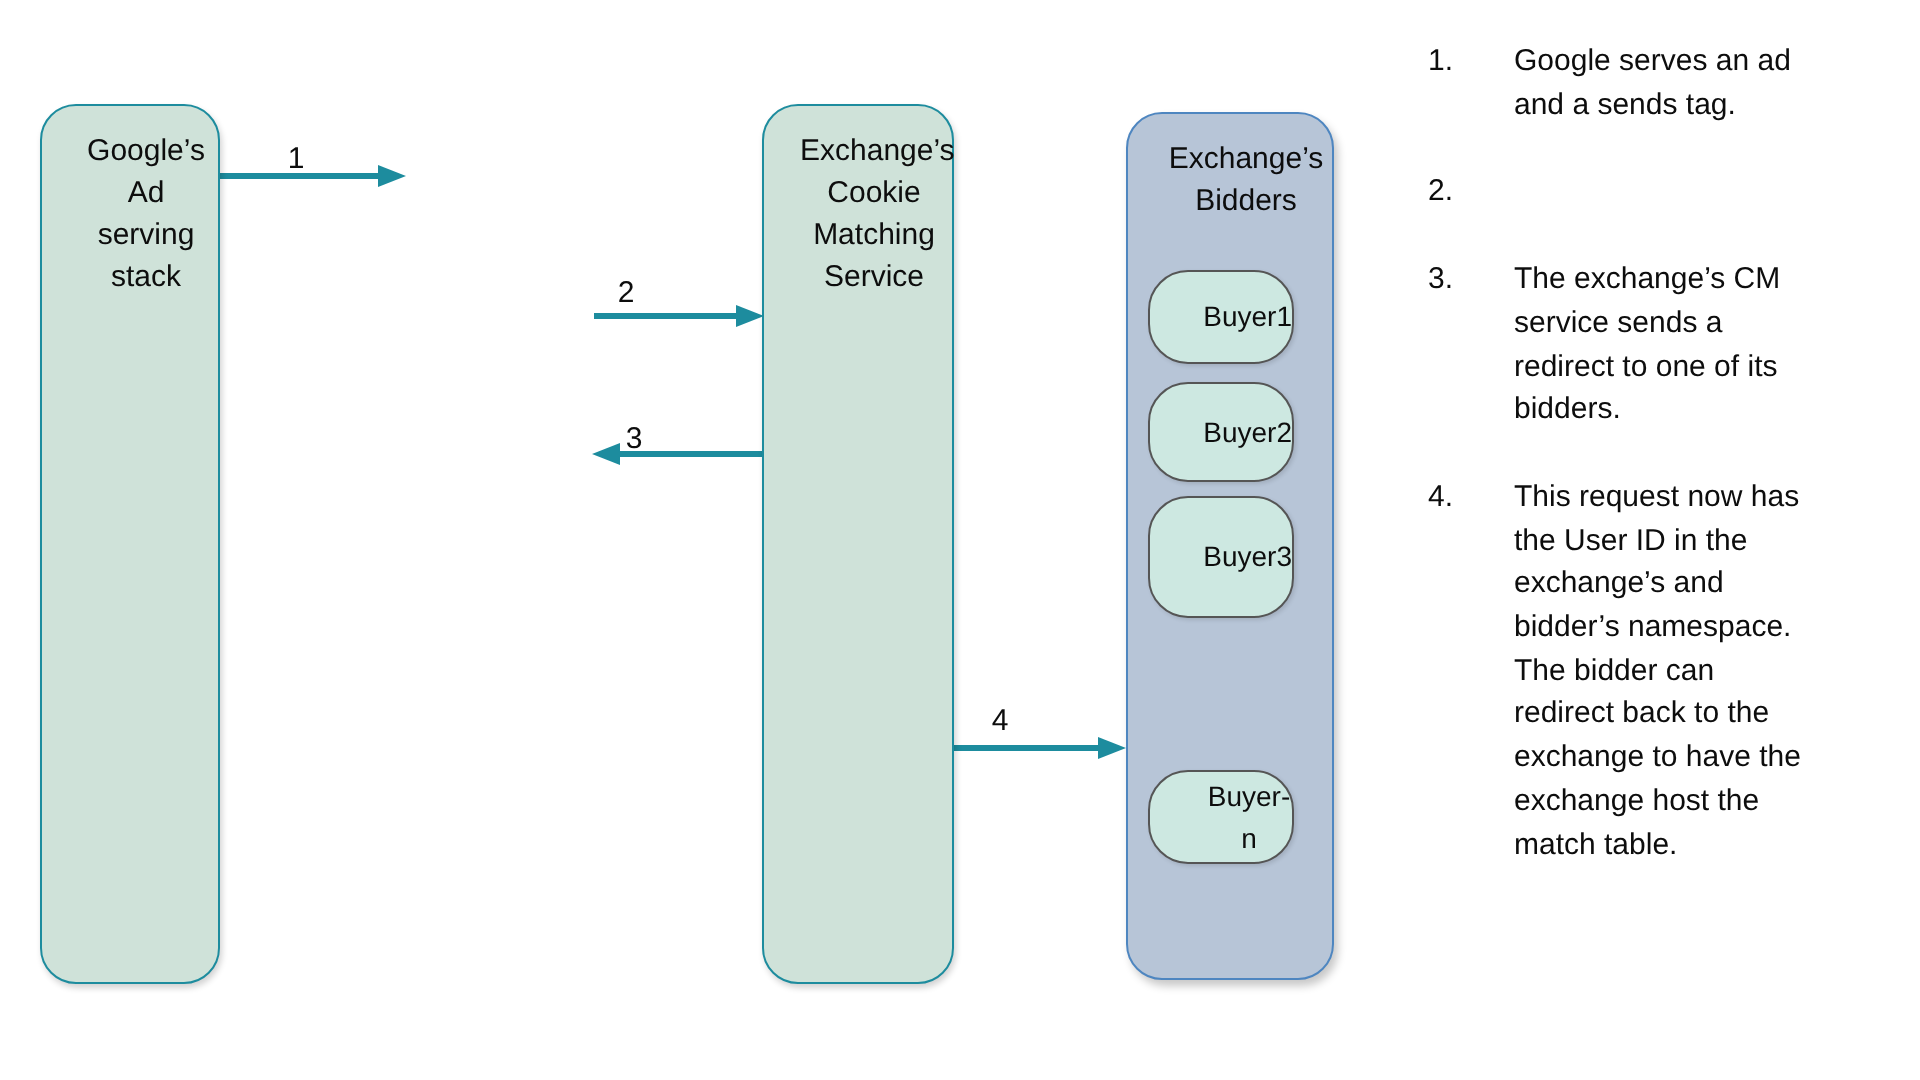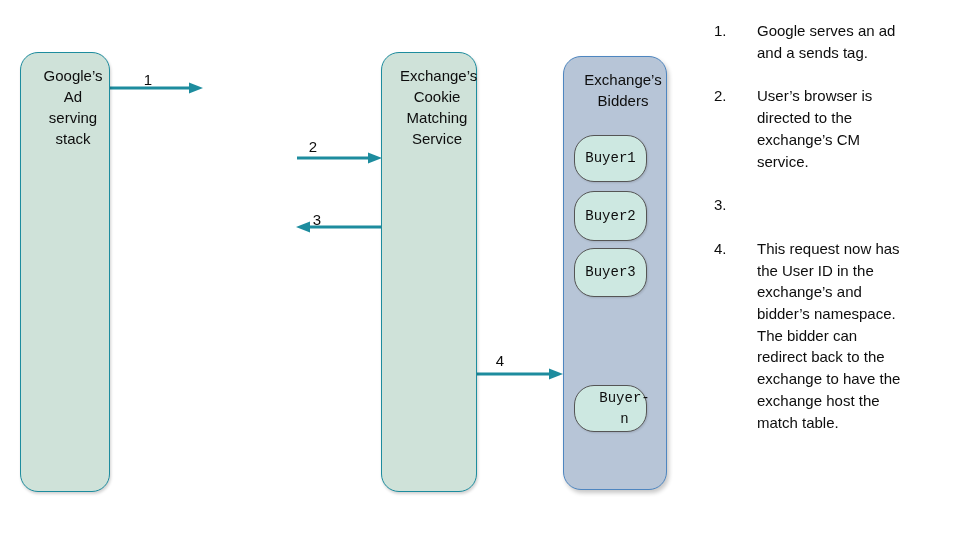--- a/index.html
+++ b/index.html
@@ -21,27 +21,26 @@
   .node-cm      { left:381px; top:52px; width:96px;  height:440px; }
   .node-bidders {
     left:563px; top:56px; width:104px; height:434px;
     background:var(--node-blue); border:1.5px solid var(--bidders-border);
     box-shadow:2px 3px 4px rgba(0,0,0,0.22);
   }
   .buyer {
     position:absolute; left:10px; width:73px; box-sizing:border-box;
     background:var(--buyer-fill); border:1px solid var(--buyer-border);
     border-radius:20px; font-size:14px;
-    display:flex; align-items:center; justify-content:center;
+    display:flex; align-items:center; justify-content:flex-end;
     box-shadow:1px 1px 2px rgba(0,0,0,0.12);
-    font-family:Liberation Mono, monospace;
   }
   .buyer-1 { top:78px;  height:47px; }
   .buyer-2 { top:134px; height:50px; }
-  .buyer-3 { top:191px; height:49px; }
+  .buyer-3 { top:191px; height:61px; }
   .buyer-n { top:328px; height:47px;padding-left:28px; }
   .arrows { position:absolute; left:0; top:0; width:960px; height:540px; }
   .arrow-line { stroke:var(--teal); stroke-width:3; }
   .arrow-head { fill:var(--teal); }
   .arrow-num {
     position:absolute; font-size:15px; line-height:15px; width:14px;
     text-align:center; color:var(--text,#0d0d0d);
   }
   .num-1 { left:141px; top:72px; }
   .num-2 { left:306px; top:139px; }
@@ -113,27 +112,27 @@
   </div>
 
   <div class="steps">
     <div class="step">
       <div class="step-num">1.</div>
       <div class="step-text">Google serves an ad
 and a sends tag.</div>
     </div>
     <div class="step">
       <div class="step-num">2.</div>
-      <div class="step-text">User’s browser is
-directed to the
-exchange’s CM
-service.</div>
     </div>
     <div class="step">
       <div class="step-num">3.</div>
+      <div class="step-text">The exchange’s CM
+service sends a
+redirect to one of its
+bidders.</div>
     </div>
     <div class="step">
       <div class="step-num">4.</div>
       <div class="step-text">This request now has
 the User ID in the
 exchange’s and
 bidder’s namespace.
 The bidder can
 redirect back to the
 exchange to have the

